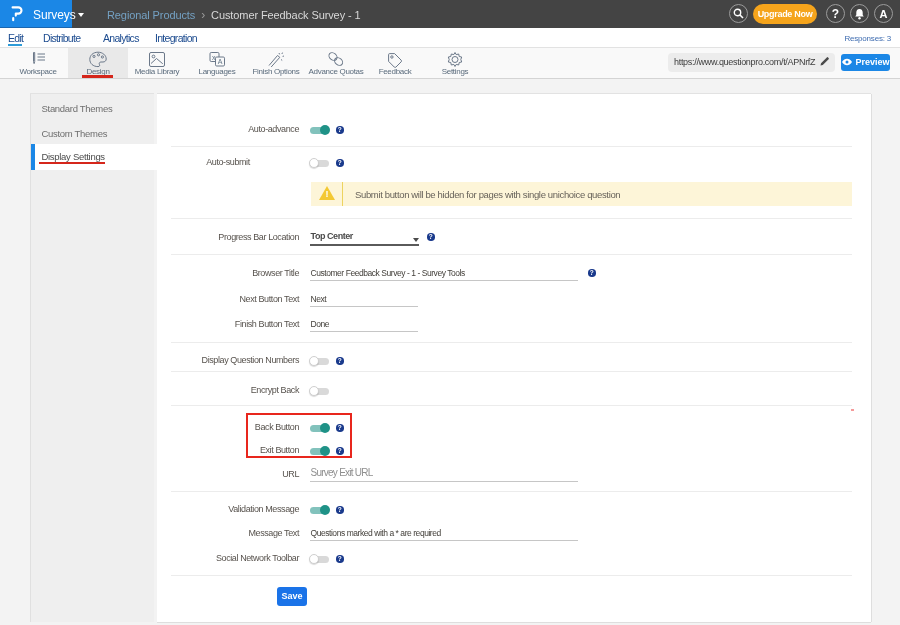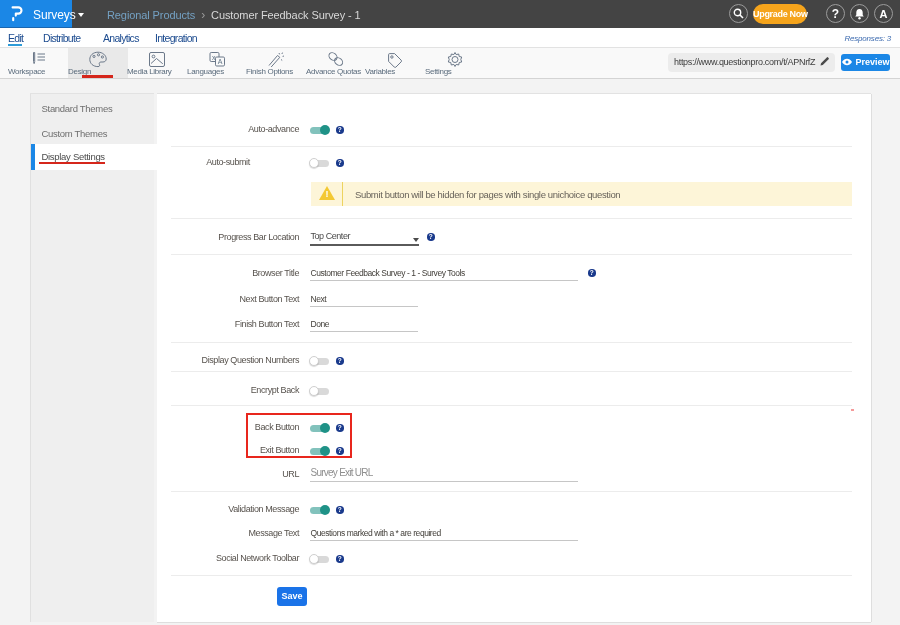--- a/index.html
+++ b/index.html
@@ -7,33 +7,33 @@
 #app { position:relative; width:900px; height:625px; background:#f3f3f3; }
 
 .topbar { position:absolute; left:0; top:0; width:900px; height:28px; background:#444; }
 .logoarea { position:absolute; left:0; top:0; width:72px; height:28px; background:#1b87e6; }
 .surveys { position:absolute; left:33px; top:8px; color:#fff; font-size:12px; letter-spacing:-0.1px; }
 .caret-dn { position:absolute; left:78px; top:13px; width:0; height:0; border-left:3.2px solid transparent; border-right:3.2px solid transparent; border-top:4.2px solid #fff; }
 .crumbs { position:absolute; left:107px; top:8px; font-size:11px; color:#d8d8d8; letter-spacing:-0.1px; }
 .crumbs .c1 { color:#74a1c3; }
 .crumbs .sep { color:#9a9a9a; margin:0 6px; font-size:12px; }
 .tb-ic { position:absolute; top:4px; width:19px; height:19px; border:1px solid #9b9b9b; border-radius:50%; color:#fff; text-align:center; }
-.upgrade { position:absolute; left:753px; top:4px; width:54px; height:20px; background:#f5a41c; border-radius:10px; color:#fff; font-size:9px; font-weight:bold; text-align:center; line-height:20px; white-space:nowrap; letter-spacing:-0.3px; }
+.upgrade { position:absolute; left:753px; top:4px; width:64px; height:20px; background:#f5a41c; border-radius:10px; color:#fff; font-size:9px; font-weight:bold; text-align:center; line-height:20px; white-space:nowrap; letter-spacing:-0.3px; }
 
 .menubar { position:absolute; left:0; top:28px; width:900px; height:20px; background:#fff; border-bottom:1px solid #e2e2e2; }
 .menubar a { position:absolute; top:3.5px; font-size:10.5px; letter-spacing:-0.7px; color:#1c4b8f; text-decoration:none; }
 .m-edit { left:8px; }
 .m-edit:after { content:""; position:absolute; left:0; right:1px; bottom:-2.5px; height:2px; background:#2d9bd8; }
 .m-dist { left:43px; }
 .m-ana { left:103px;text-align:right; }
 .m-int { left:155px; }
-.responses { position:absolute; right:9px; top:6px; font-size:8px; letter-spacing:-0.2px; color:#3e6cb0;font-style:italic; }
+.responses { position:absolute; right:9px; top:6px; font-size:8px; letter-spacing:-0.2px; color:#3e6cb0; }
 
 .toolbar { position:absolute; left:0; top:48px; width:900px; height:31px; background:#f9f9f9; border-bottom:1px solid #d4d4d4; }
-.tab { position:absolute; top:0; width:60px; height:30px; text-align:left; }
+.tab { position:absolute; top:0; width:60px; height:30px; text-align:center; }
 .tab svg { display:block; margin:3px auto 0; }
 .tab .lbl { font-size:8px; letter-spacing:-0.3px; color:#5a6b7c; margin-top:-1px; }
 .tab.active { background:#e9e9e9; }
 .tab.active:after { content:""; position:absolute; left:14px; width:31px; bottom:0.5px; height:2.5px; background:#d5261b; }
 .urlbox { position:absolute; left:668px; top:5px; width:167px; height:19px; background:#ececec; border-radius:4px; font-size:9px; letter-spacing:-0.3px; color:#3c3c3c; line-height:19px; padding-left:6px; text-align:left; }
 .urlbox svg { position:absolute; right:5px; top:3px; }
 .preview { position:absolute; left:841px; top:6px; width:49px; height:17px; background:#1b87e6; border-radius:3px; color:#fff; font-size:9px; font-weight:bold; text-align:center; line-height:17px; white-space:nowrap; }
 
 .sidebar { position:absolute; left:30px; top:94px; width:124px; height:528px; background:#efefef; border-left:1px solid #e0e0e0; box-shadow:0 -1px 0 #e2e2e2; }
 .side-item { position:absolute; left:10.5px; font-size:9.5px; letter-spacing:-0.3px; color:#6e6e6e; }
@@ -167,21 +167,21 @@
       </svg>
       <div class="lbl">Advance Quotas</div>
     </div>
     <div class="tab" style="left:365px;">
       <svg width="20" height="17" viewBox="0 0 20 17">
         <g fill="none" stroke="#6b7889" stroke-width="1">
           <path d="M4.6 2.6 L9.6 2.6 L16.2 9.2 Q17 10 16.2 10.8 L10.9 16.1 Q10.1 16.9 9.3 16.1 L3.6 10.4 L3.6 3.6 Q3.6 2.6 4.6 2.6 Z"></path>
           <circle cx="6.9" cy="6" r="1.2"></circle>
         </g>
       </svg>
-      <div class="lbl">Variables</div>
+      <div class="lbl">Feedback</div>
     </div>
     <div class="tab" style="left:425px;">
       <svg width="20" height="17" viewBox="0 0 20 17">
         <g fill="none" stroke="#6b7889" stroke-width="1">
           <circle cx="10" cy="8.5" r="3"></circle>
           <path d="M10 1.5 L11.2 3.6 L13.7 3 L14.2 5.5 L16.7 6 L15.8 8.5 L16.7 11 L14.2 11.5 L13.7 14 L11.2 13.4 L10 15.5 L8.8 13.4 L6.3 14 L5.8 11.5 L3.3 11 L4.2 8.5 L3.3 6 L5.8 5.5 L6.3 3 L8.8 3.6 Z"></path>
         </g>
       </svg>
       <div class="lbl">Settings</div>
     </div>
@@ -224,21 +224,21 @@
 
     <div class="warn">
       <div class="tri"></div>
         <div class="bang">!</div>
       <div class="vline"></div>
       <div class="wtxt">Submit button will be hidden for pages with single unichoice question</div>
     </div>
     <div class="divider" style="top:124px;"></div>
 
     <div class="rowlabel" style="top:138px;">Progress Bar Location</div>
-    <div class="inptxt" style="top:137px; font-size:9px; color:#4a4a4a;">Top Center</div>
+    <div class="inptxt" style="top:137px; font-size:9px; color:#4a4a4a;font-weight:bold;">Top Center</div>
     <div class="underline" style="top:150px; width:109px; background:#5a5a5a; height:1.5px;"></div>
     <div style="position:absolute; left:256px; top:144px; width:0; height:0; border-left:3.2px solid transparent; border-right:3.2px solid transparent; border-top:4.2px solid #4a4a4a;"></div>
     <div class="help" style="left:270px; top:139px;">?</div>
     <div class="divider" style="top:160px;"></div>
 
     <div class="rowlabel" style="top:174px;">Browser Title</div>
     <div class="inptxt" style="top:174px;">Customer Feedback Survey - 1 - Survey Tools</div>
     <div class="underline" style="top:186px; width:268px;"></div>
     <div class="help" style="left:431px; top:175px;">?</div>
 

